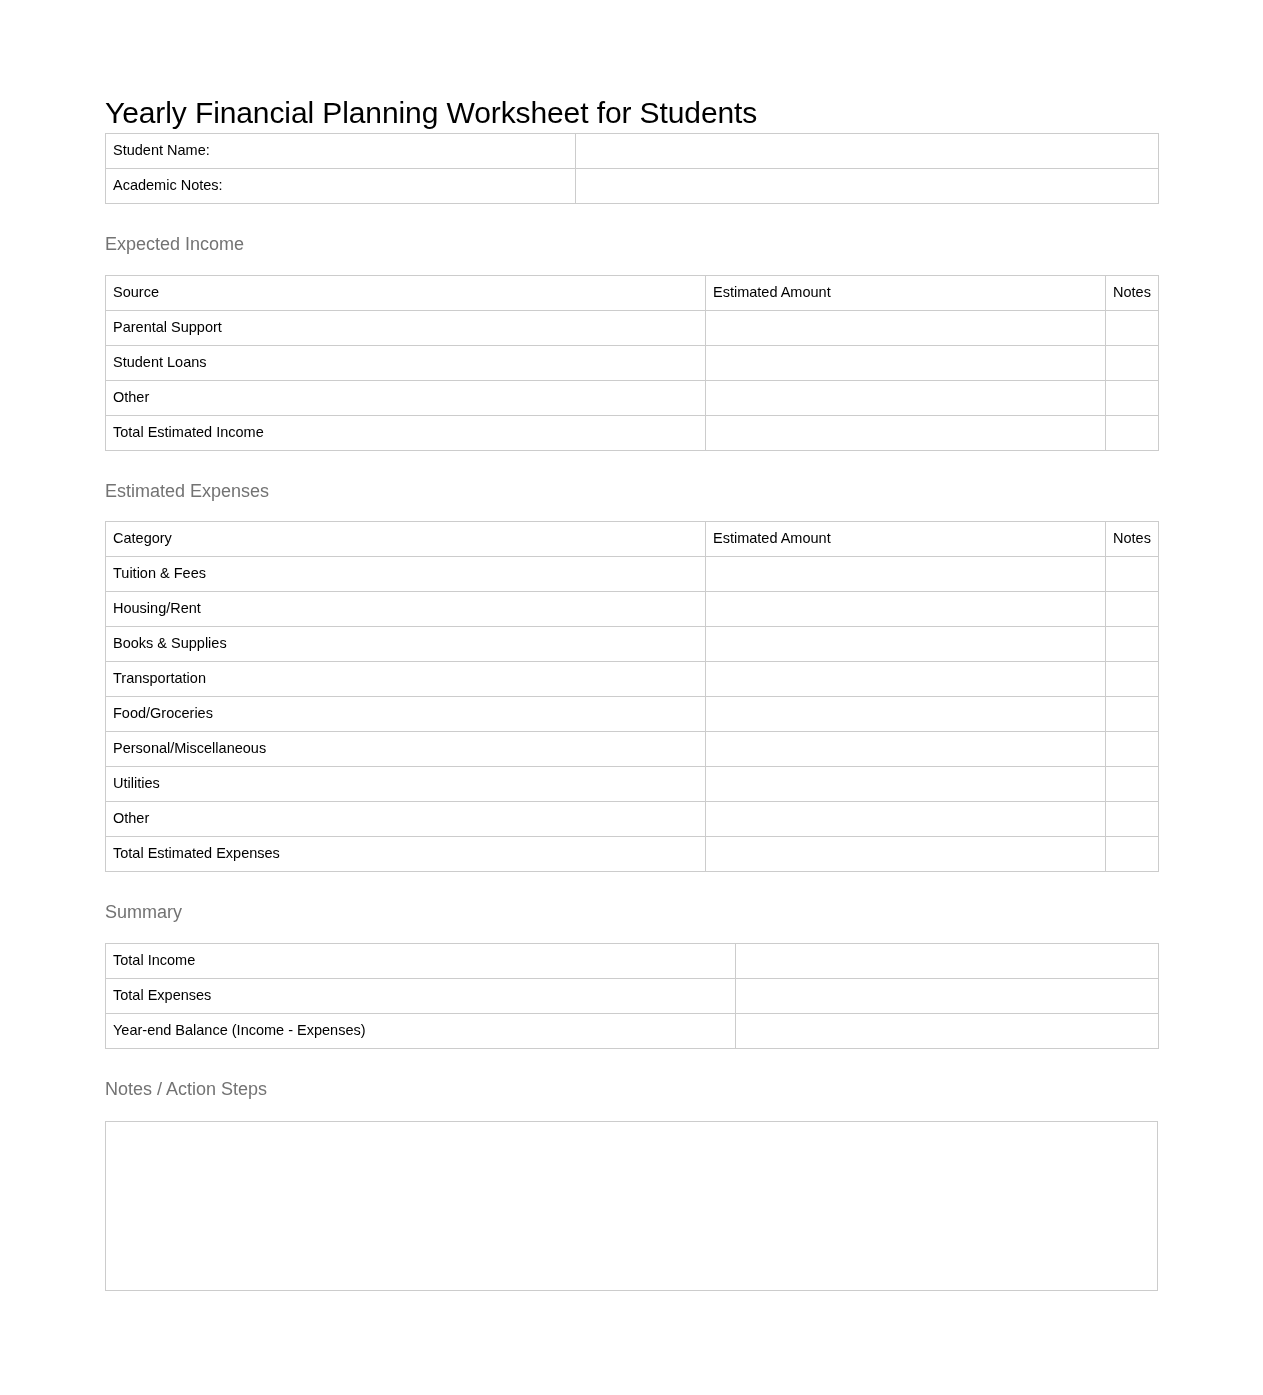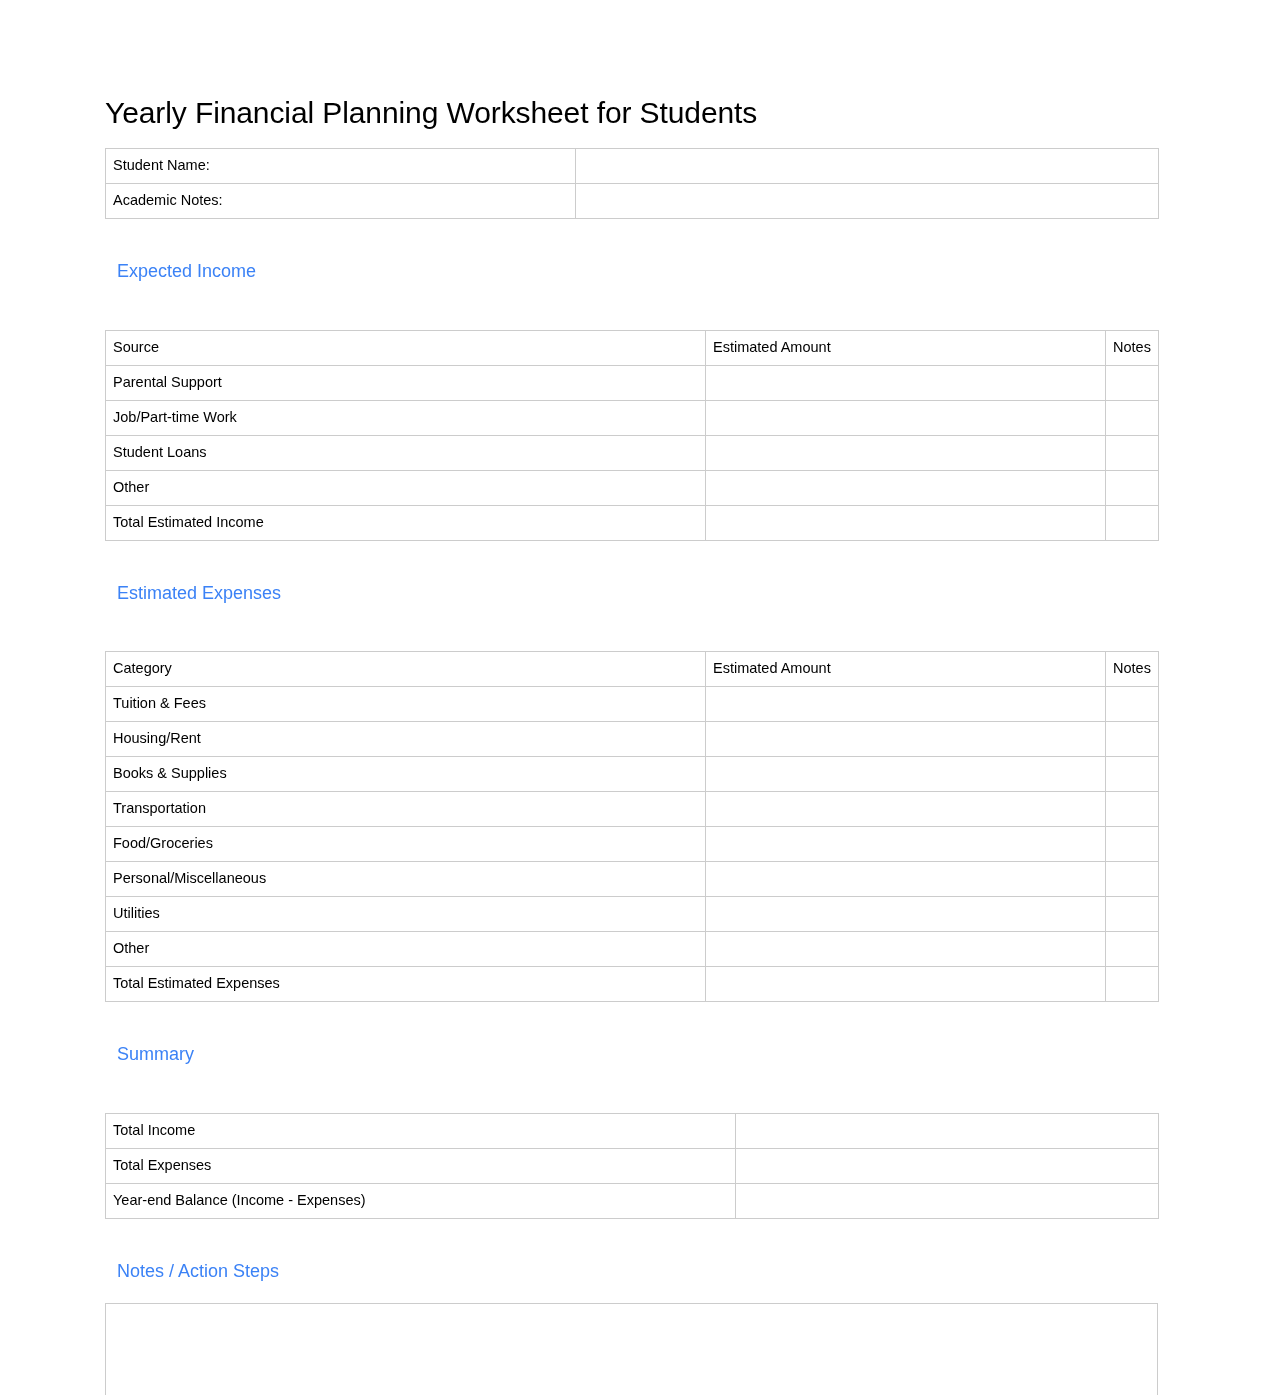--- a/index.html
+++ b/index.html
@@ -37,51 +37,50 @@
     padding-top: 96px;
     letter-spacing: -0.1px;
     color: #000;
   }
 
   
   .section-heading {
     font-size: 18px;
     font-weight: 400;
     line-height: 1.2;
-    margin: 12px;
-    color: #3b82f6;
+    margin: 0;
+    color: #737373;
   }
 
   
   table {
     border-collapse: collapse;
     width: 1053px;
     table-layout: fixed;
     background: #fff;
-    margin-top: 16px;
   }
   table td, table th {
     border: 1px solid #cccccc;
     padding: 0 0 0 7px;
     height: 35px;
     font-size: 14.5px;
     font-weight: 400;
     text-align: left;
     vertical-align: middle;
     line-height: 1.2;
     color: #000;
     overflow: hidden;
     white-space: nowrap;
   }
   table td.total-cell {
     font-weight: normal;
   }
 
   
-  .info-table { margin-top: 19px; }
+  .info-table { margin-top: 4px; }
   .info-table col.c1 { width: 470px; }
   .info-table col.c2 { width: 583px; }
 
   
   .money-table col.c1 { width: 600px; }
   .money-table col.c2 { width: 400px; }
   .money-table col.c3 { width: 53px; }
 
   
   .summary-table col.c1 { width: 630px; }
@@ -141,25 +140,20 @@
           <td>Source</td>
           <td>Estimated Amount</td>
           <td>Notes</td>
         </tr>
         <tr>
           <td>Parental Support</td>
           <td></td>
           <td></td>
         </tr>
         <tr>
-          <td>Job/Part-time Work</td>
-          <td></td>
-          <td></td>
-        </tr>
-        <tr>
           <td>Student Loans</td>
           <td></td>
           <td></td>
         </tr>
         <tr>
           <td>Other</td>
           <td></td>
           <td></td>
         </tr>
         <tr>

